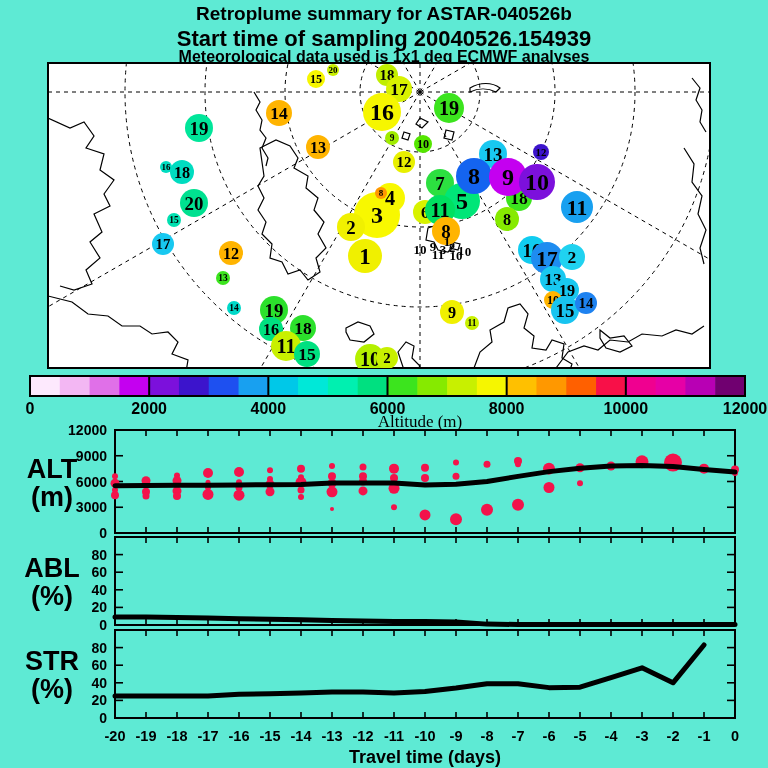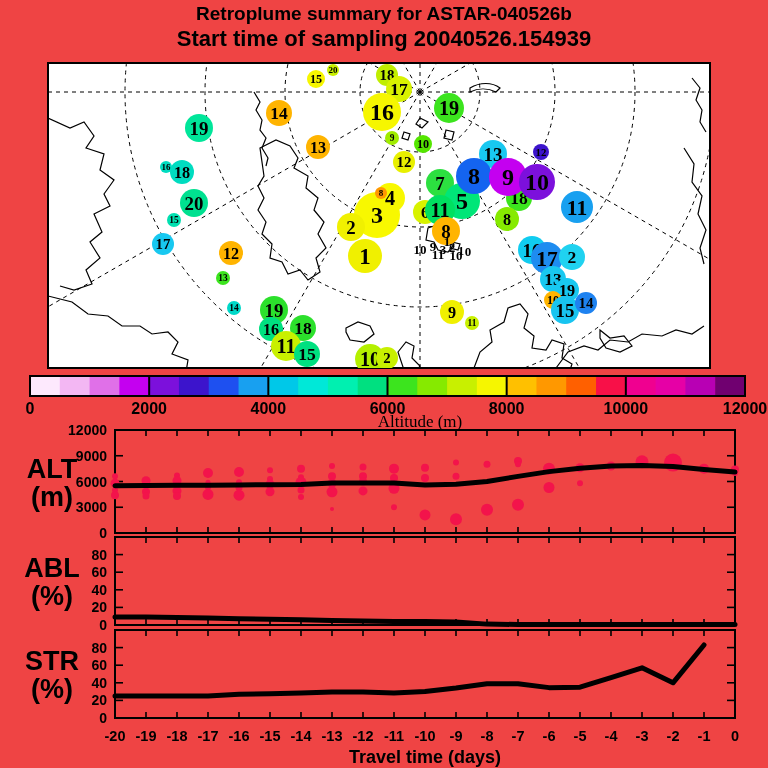--- a/index.html
+++ b/index.html
@@ -1,35 +1,36 @@
 <!DOCTYPE html>
 <html><head>
 <meta charset="utf-8">
 <style>
   html,body{margin:0;padding:0;background:#fff;}
-  .page{position:relative;width:768px;height:768px;background:#ef4444;overflow:hidden;
+  .page{position:relative;width:768px;height:768px;background:#5eead4;overflow:hidden;
         font-family:"Liberation Sans",sans-serif;color:#000;}
   .t1{position:absolute;top:3px;left:0;width:768px;text-align:center;
       font-size:19px;font-weight:bold;}
   .t2{position:absolute;top:26px;left:0;width:768px;display:flex;
       justify-content:center;gap:46px;font-size:22px;font-weight:bold;white-space:nowrap;}
   .t3{position:absolute;top:48px;left:0;width:768px;text-align:center;
       font-size:16px;font-weight:bold;}
   svg text{font-family:"Liberation Sans",sans-serif;}
   svg text.serif{font-family:"Liberation Serif",serif;}
 </style>
 </head>
 <body>
 
 <div class="page">
 
   <div class="t1">Retroplume summary for ASTAR-040526b</div>
   <div class="t2">
     <span>Start time of sampling 20040526.154939</span>
   </div>
+  <div class="t3">Meteorological data used is 1x1 deg ECMWF analyses</div>
 
   <svg id="fig" width="768" height="768" viewBox="0 0 768 768" style="position:absolute;left:0;top:0">
     <defs>
       <clipPath id="mapclip">
           <rect x="48" y="63" width="662" height="305"></rect>
         </clipPath>
     </defs>
 
     <g>
       <rect x="48" y="63" width="662" height="305" fill="#ffffff" stroke="#000" stroke-width="2"></rect>

